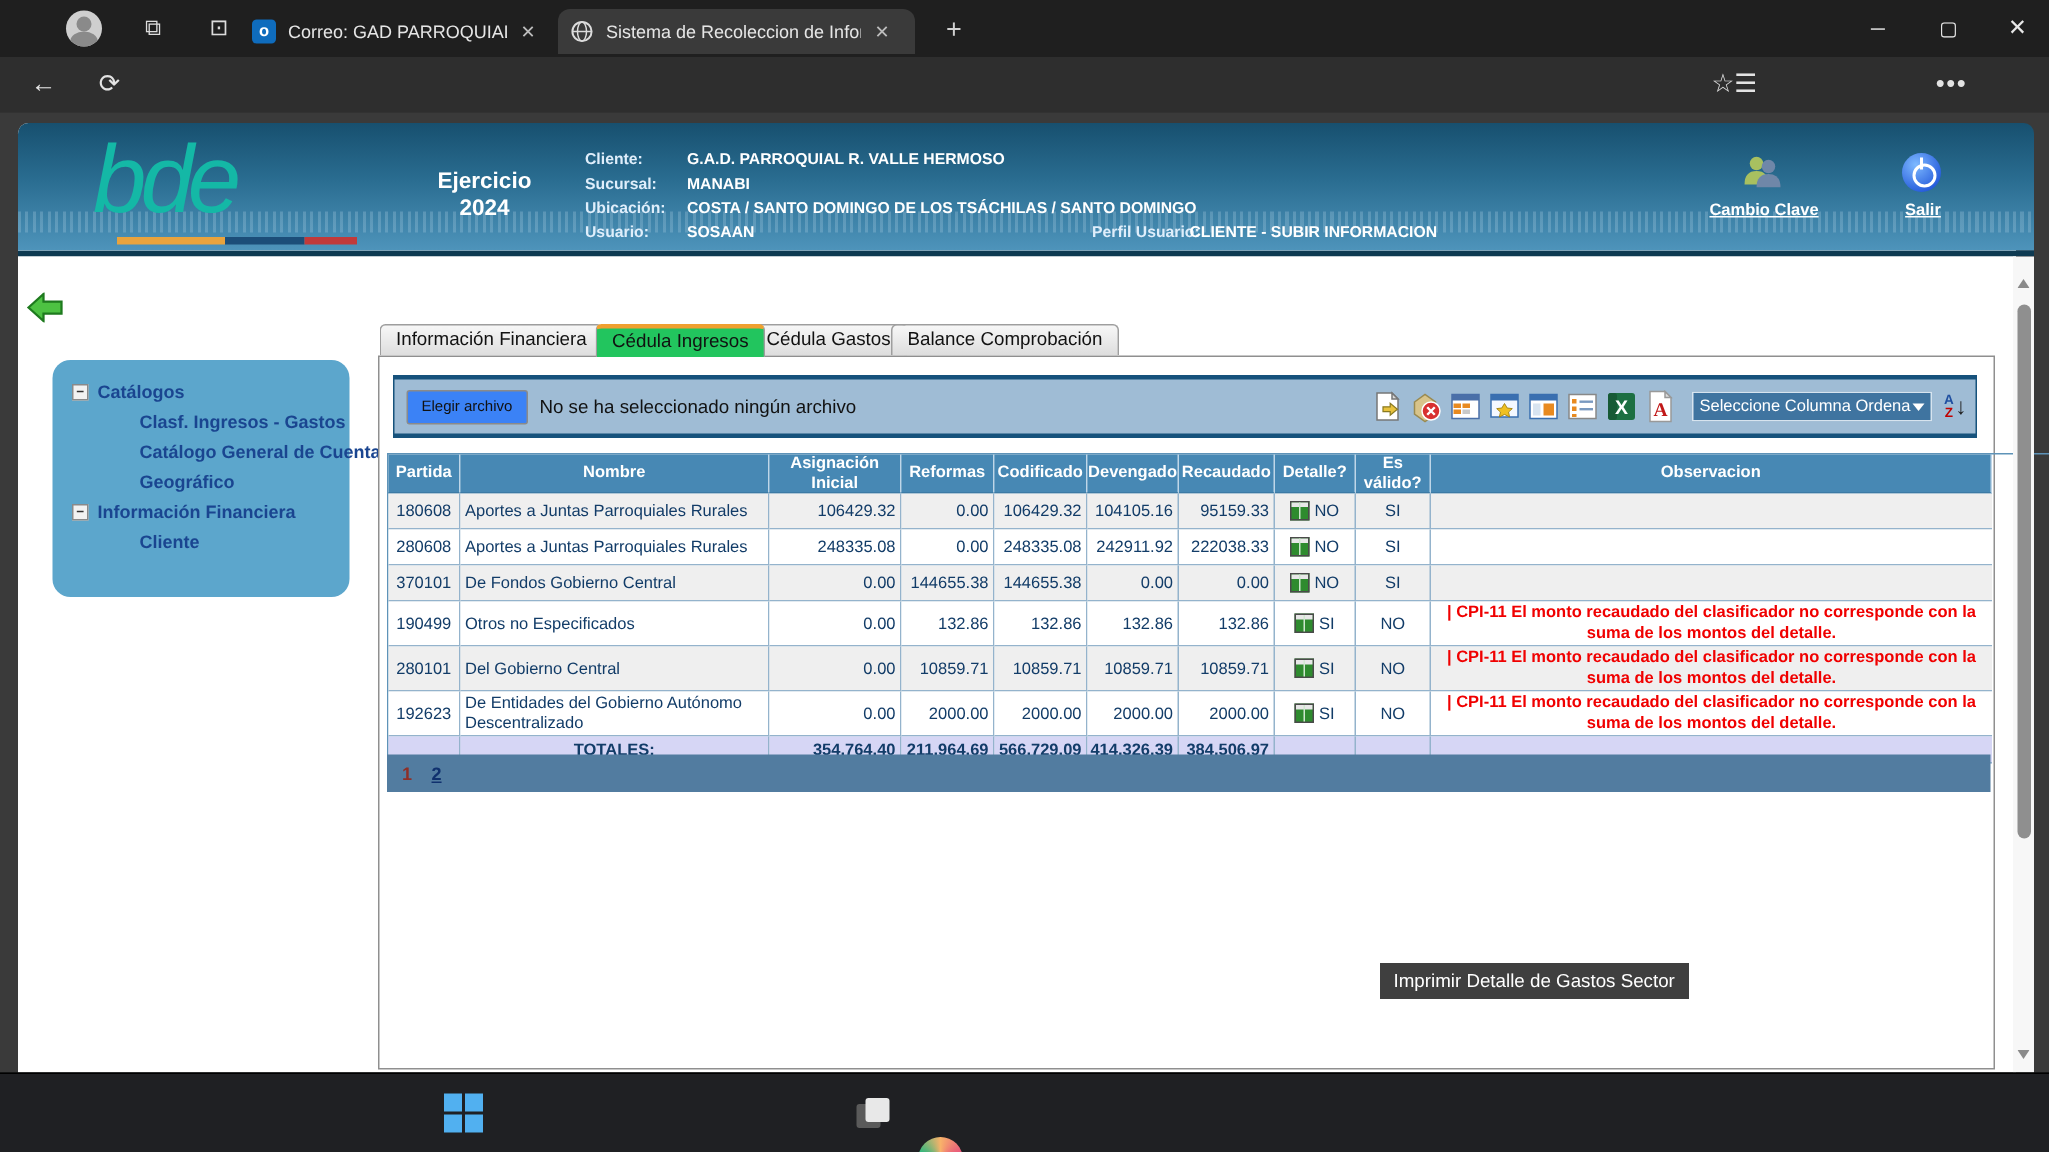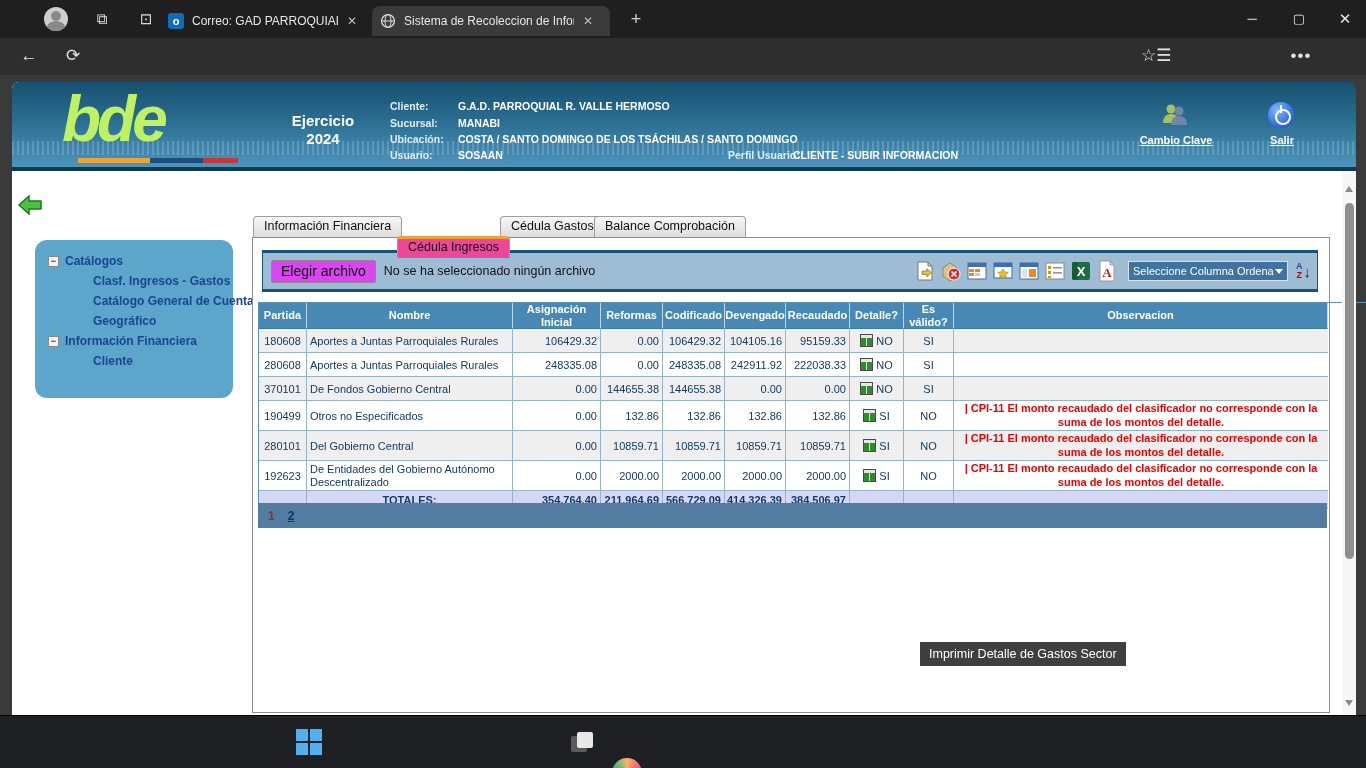--- a/index.html
+++ b/index.html
@@ -37,21 +37,21 @@
 
   
   #pageframe { left:0; top:75px; width:1366px; height:640px; background:#3a3a3a; }
   #page { left:12px; top:82px; width:1332px; height:633px; background:#ffffff; border-radius:7px 7px 0 0; }
 
   
   #sitehead { left:12px; top:82px; width:1344px; height:89px; border-radius:7px 7px 0 0;
     background:linear-gradient(180deg,#17506f 0%, #2a6d91 45%, #4e94bb 100%); border-bottom:4px solid #0e3a52; }
   #sitehead .texture { position:absolute; left:0; bottom:12px; width:100%; height:14px; opacity:.25;
     background:repeating-linear-gradient(90deg,#bcd9ea 0 2px, transparent 2px 5px); }
-  #logo { left:62px; top:84px; width:180px; height:76px; color:#bef264; font-weight:bold; font-style:italic;
+  #logo { left:62px; top:84px; width:180px; height:76px; color:#14b8a6; font-weight:normal; font-style:italic;
     font-size:64px; line-height:70px; letter-spacing:-4px; }
   #logobar { left:78px; top:158px; width:160px; height:5px; display:flex; }
   #logobar .seg1 { width:45%; background:#e8a33d; } #logobar .seg2 { width:33%; background:#1c4e79; } #logobar .seg3 { width:22%; background:#c13a3a; }
   .ejercicio { color:#fff; font-weight:bold; font-size:15px; text-align:center; width:70px; }
   .hlabel { color:#dfeefb; font-size:10.5px; font-weight:bold; }
   .hvalue { color:#ffffff; font-size:10.5px; font-weight:bold; white-space:nowrap; }
   .hlink { color:#fff; font-size:11px; font-weight:bold; text-decoration:underline; text-align:center; }
   .people-icon { width:30px; height:22px; }
   .power-icon { width:26px; height:26px; border-radius:50%; background:radial-gradient(circle at 35% 30%, #7db9ff, #0b3fd0); position:relative; }
   .power-icon:before { content:""; position:absolute; left:7px; top:7px; width:12px; height:12px; border:2px solid #fff; border-radius:50%; }
@@ -62,28 +62,28 @@
 
   
   #sidebar { left:35px; top:240px; width:198px; height:158px; background:#5ca6cc; border-radius:12px; }
   .treeminus { display:inline-block; width:11px; height:11px; background:#f2f2f2; border:1px solid #8a8a8a; color:#333;
     font-size:9px; line-height:9px; text-align:center; vertical-align:1px; margin-right:6px; }
   .treeitem { color:#1a4590; font-weight:bold; font-size:12px; white-space:nowrap; }
 
   
   .sitetab { top:216px; height:21px; border:1px solid #9e9e9e; border-bottom:none; border-radius:4px 4px 0 0;
     background:linear-gradient(#f7f7f7,#dddddd); color:#111; font-size:12.5px; line-height:19px; padding:0 10px; }
-  .sitetab.active { background:#ec4899; border-top:3px solid #f0a030; line-height:16px; height:22px; z-index:3;margin-top:20px; }
+  .sitetab.active { background:#22c55e; border-top:3px solid #f0a030; line-height:16px; height:22px; z-index:3; }
   #panel { left:252px; top:237px; width:1078px; height:476px; border:1px solid #8f8f8f; background:#fff; }
 
   
   #toolbar { left:262px; top:250px; width:1056px; height:42px; background:#9fbcd5; border:1px solid #16527c;
     border-top:3px solid #16527c; border-bottom:3px solid #16527c; display:flex; align-items:center; }
-  #choosefile { margin-left:8px; height:23px; background:#d946ef; border:1px solid #8a8a8a; border-radius:2px;
-    font-size:14px; padding:0 9px; color:#111; }
+  #choosefile { margin-left:8px; height:23px; background:#3b82f6; border:1px solid #8a8a8a; border-radius:2px;
+    font-size:10px; padding:0 9px; color:#111; }
   #nofile { font-size:12.5px; color:#111; margin-left:8px; }
   .tbicons { margin-left:auto; display:flex; align-items:center; gap:4px; }
   .tbi { width:22px; height:22px; position:relative; }
   #sortdd { width:160px; height:20px; background:#3f74a0; border:1px solid #d7e4ef; color:#fff; font-size:11px;
     display:flex; align-items:center; padding:0 4px; margin-left:6px; }
   #sortdd .chev { margin-left:auto; width:0; height:0; border-left:4px solid transparent; border-right:4px solid transparent; border-top:5px solid #fff; }
   #azsort { display:flex; align-items:center; margin:0 6px 0 4px; }
   #azsort .az { font-size:9px; font-weight:bold; line-height:9px; text-align:center; }
   #azsort .a { color:#1f4fa0; } #azsort .z { color:#c00000; }
   #azsort .arr { font-size:15px; color:#222; margin-left:1px; }

